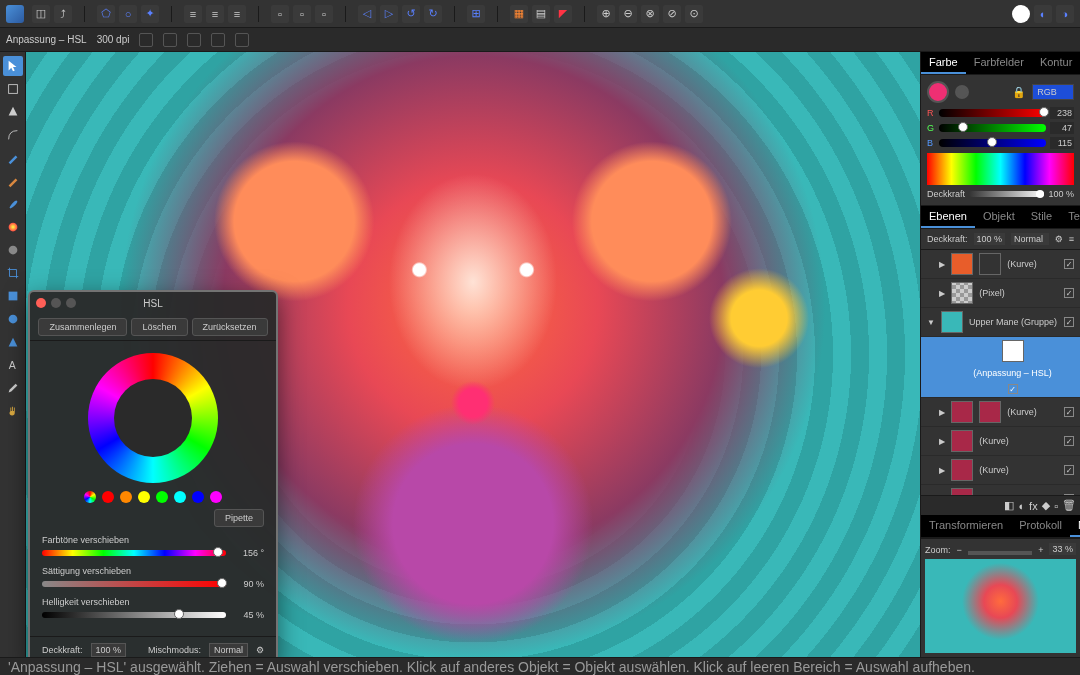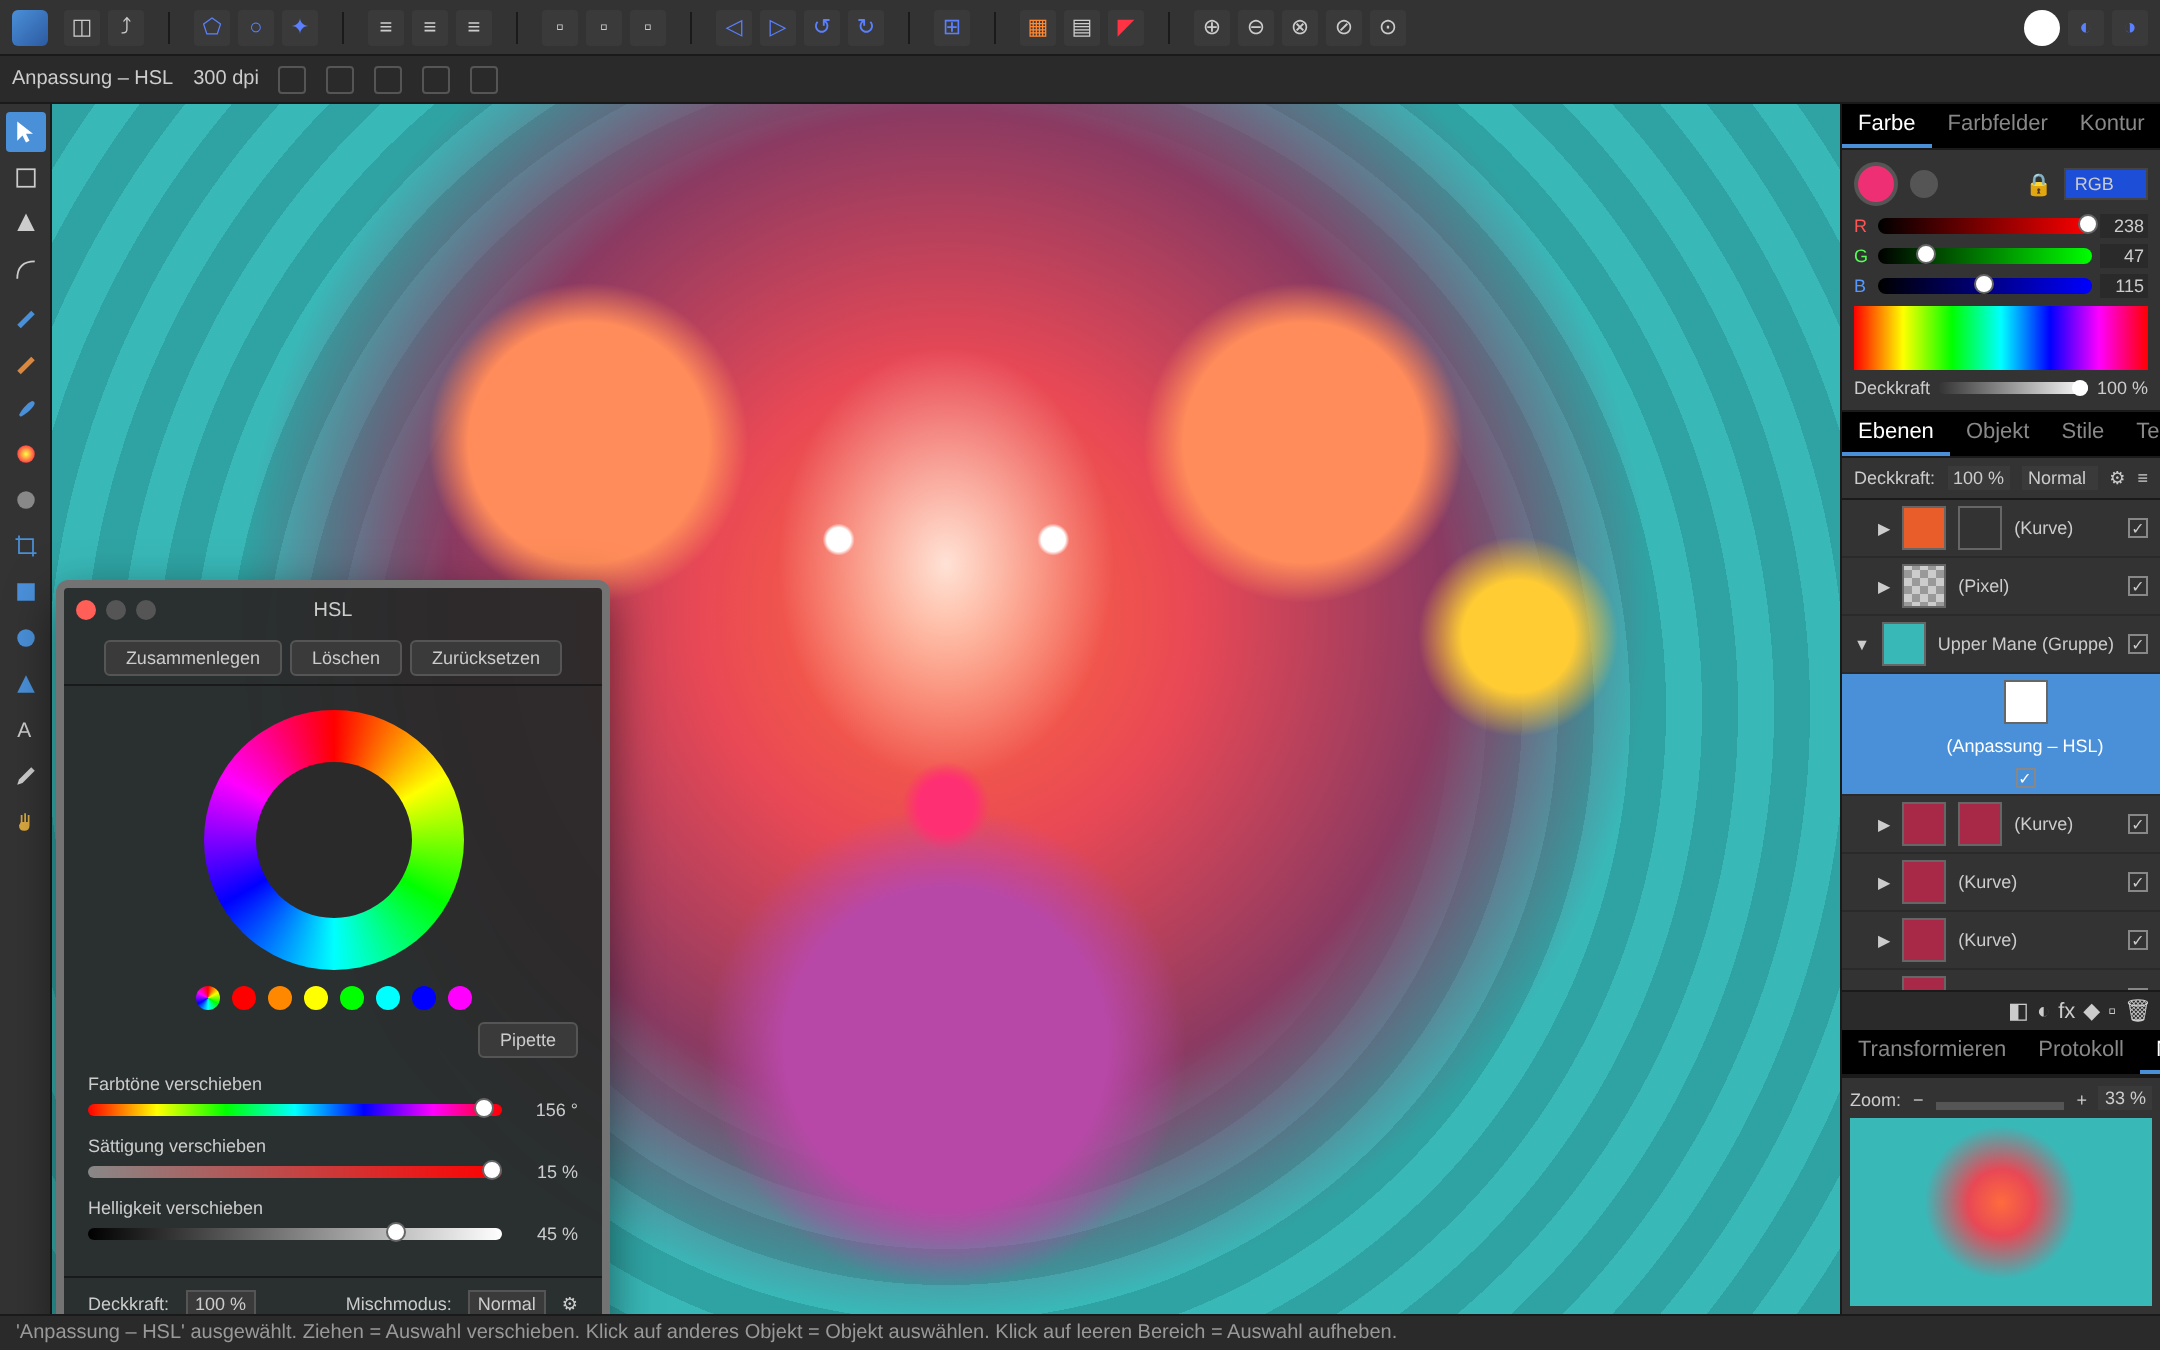--- a/index.html
+++ b/index.html
@@ -62,22 +62,22 @@
 .layer.indent1 { padding-left: 18px; }
 .layer.indent2 { padding-left: 30px; }
 .layer-thumb { width: 22px; height: 22px; background: #555; border: 1px solid #666; }
 .layer-name { flex: 1; font-size: 9px; overflow: hidden; text-overflow: ellipsis; white-space: nowrap; }
 .layer-check { width: 10px; height: 10px; border: 1px solid #888; display: flex; align-items: center; justify-content: center; font-size: 8px; }
 .layer-footer { height: 20px; background: #2a2a2a; border-top: 1px solid #1a1a1a; display: flex; align-items: center; justify-content: flex-end; padding: 0 4px; gap: 4px; }
 .nav-panel { border-top: 1px solid #1a1a1a; padding: 4px; }
 .nav-zoom { display: flex; align-items: flex-end; gap: 6px; font-size: 9px; margin-bottom: 4px; }
 .nav-zoom .track { flex: 1; height: 4px; background: #555; position: relative; }
 .nav-preview { height: 94px; background: radial-gradient(circle at 50% 45%, #ff6b3d 0%, #e84855 18%, transparent 42%), #39b8b8; }
-.statusbar { position: absolute; left: 0; right: 0; bottom: 0; height: 18px; background: #2a2a2a; border-top: 1px solid #1a1a1a; display: flex; align-items: center; padding: 0 8px; font-size: 10px; color: #999; }
-.hsl-panel { position: absolute; left: 28px; top: 290px; width: 277px; background: rgba(42,42,42,0.96); border: 4px solid #737373; border-radius: 6px; box-shadow: 0 8px 24px rgba(0,0,0,0.5); }
+.statusbar { position: absolute; left: 0; right: 0; bottom: 0; height: 18px; background: #2a2a2a; border-top: 1px solid #1a1a1a; display: flex; align-items: center; padding: 0 8px; font-size: 14px; color: #999; }
+.hsl-panel { position: absolute; left: 28px; top: 290px; width: 250px; background: rgba(42,42,42,0.96); border: 2px solid #737373; border-radius: 6px; box-shadow: 0 8px 24px rgba(0,0,0,0.5); }
 .hsl-title { height: 22px; display: flex; align-items: center; justify-content: center; font-size: 10px; color: #ccc; position: relative; }
 .hsl-traffic { position: absolute; left: 6px; display: flex; gap: 5px; }
 .hsl-traffic span { width: 10px; height: 10px; border-radius: 50%; }
 .hsl-btns { display: flex; justify-content: center; gap: 4px; padding: 4px; border-bottom: 1px solid #1a1a1a; }
 .hsl-btn { background: #3a3a3a; border: 1px solid #555; padding: 3px 10px; font-size: 9px; color: #ccc; border-radius: 3px; cursor: pointer; }
 .hsl-body { padding: 8px 12px; }
 .hsl-wheel { width: 130px; height: 130px; margin: 4px auto 8px; border-radius: 50%; background: conic-gradient(red, yellow, lime, cyan, blue, magenta, red); position: relative; cursor: crosshair; }
 .hsl-wheel::after { content: ""; position: absolute; inset: 26px; border-radius: 50%; background: #2a2a2a; }
 .hsl-swatches { display: flex; justify-content: center; gap: 6px; margin: 6px 0; }
 .hsl-sw { width: 12px; height: 12px; border-radius: 50%; cursor: pointer; }
@@ -432,21 +432,21 @@
           </div>
         <span class="val">156 °</span>
       </div>
     </div>
     <div class="hsl-slider">
       <span class="lbl">Sättigung verschieben</span>
       <div class="row">
         <div class="track" style="background:linear-gradient(to right,#888,#f00)">
             <div class="thumb" id="sat-thumb" style="left: 95%;"></div>
           </div>
-        <span class="val">15 %</span>
+        <span class="val">90 %</span>
       </div>
     </div>
     <div class="hsl-slider">
       <span class="lbl">Helligkeit verschieben</span>
       <div class="row">
         <div class="track" style="background:linear-gradient(to right,#000,#fff)">
             <div class="thumb" id="light-thumb" style="left: 72%;"></div>
           </div>
         <span class="val">45 %</span>
       </div>

